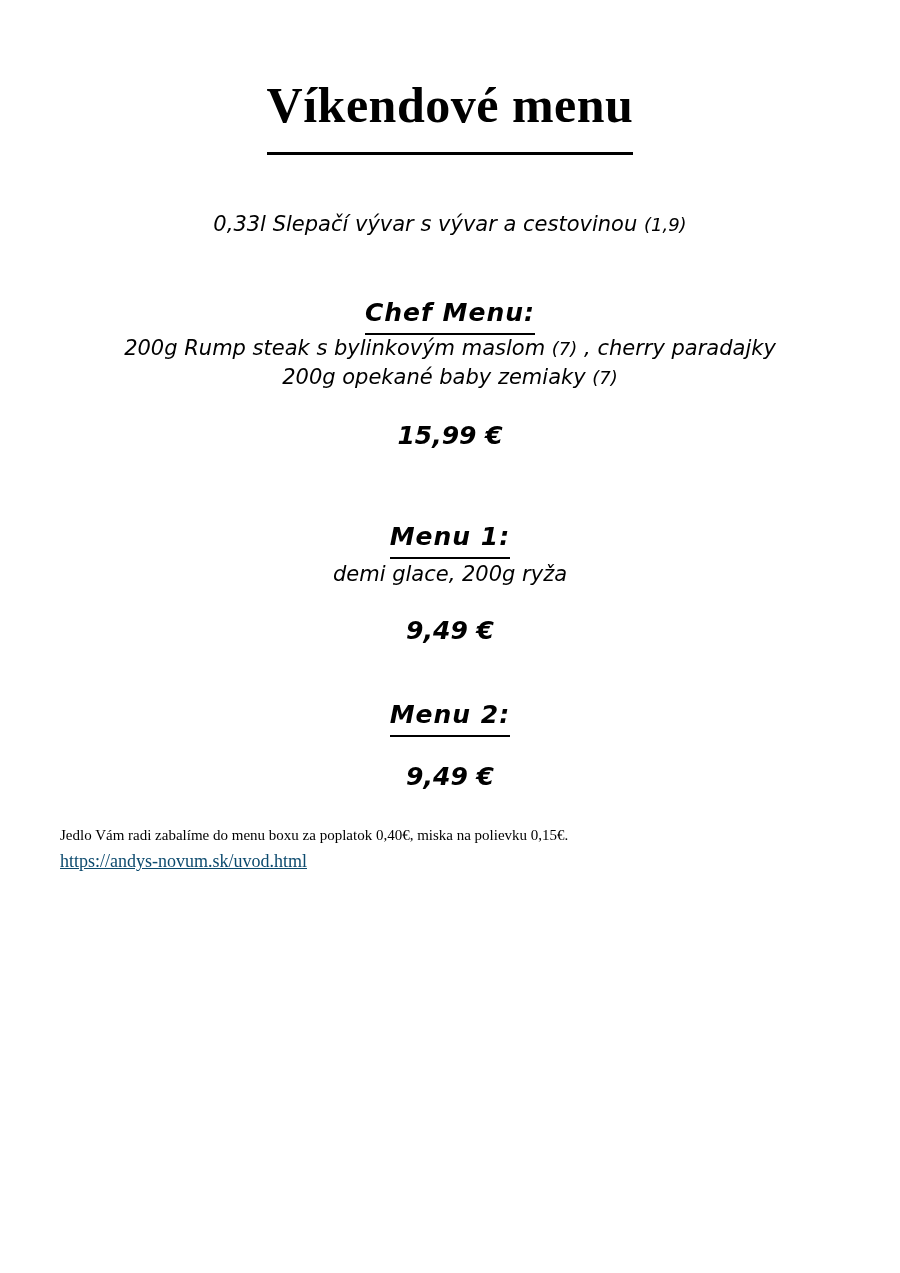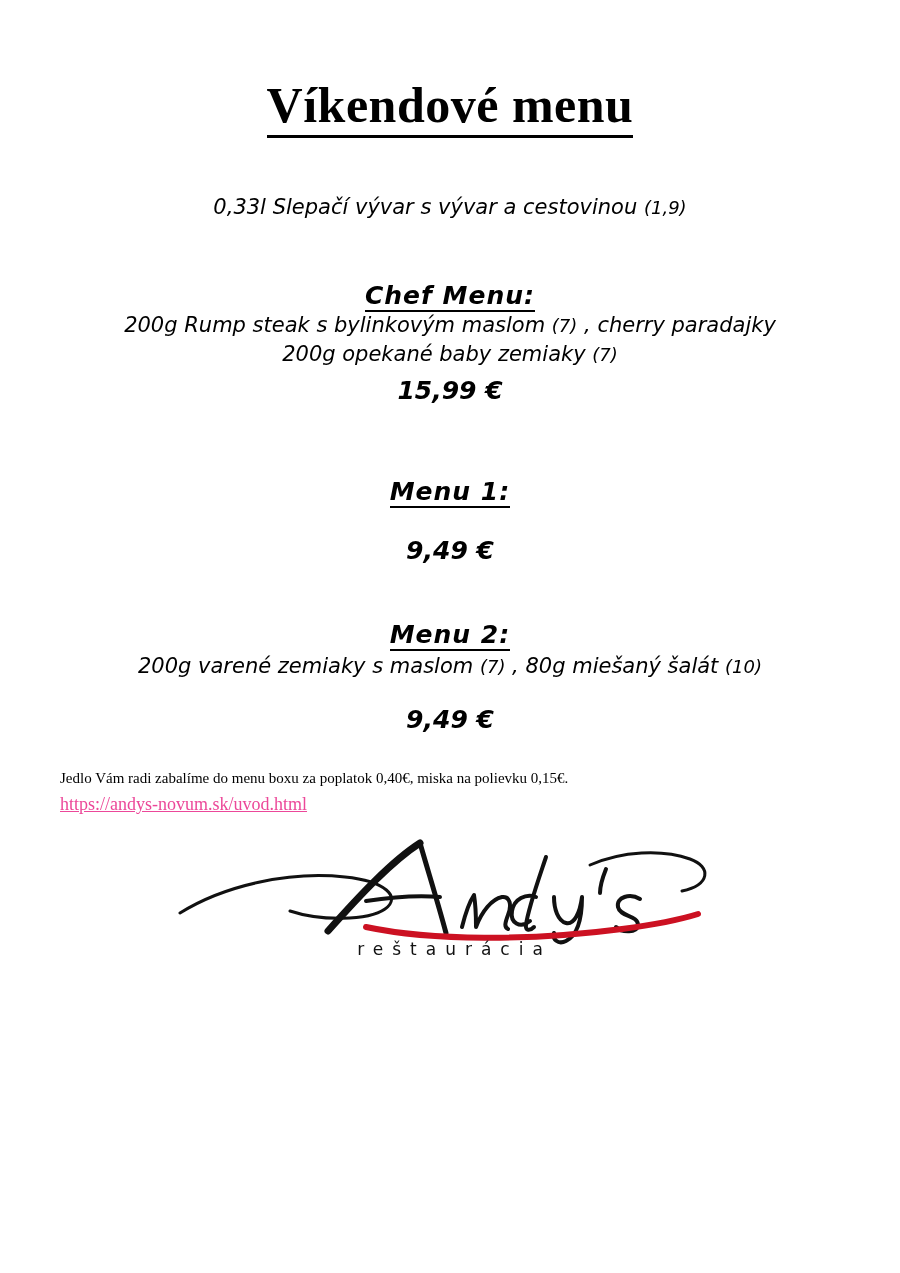--- a/index.html
+++ b/index.html
@@ -29,21 +29,21 @@
     font-family: "Liberation Serif", serif;
     font-weight: bold;
     font-size: 50px;
     letter-spacing: 0.5px;
     margin-top: 78px;
     line-height: 1.1;
   }
   .doc-title span {
     display: inline-block;
     border-bottom: 3px solid #000;
-    padding-bottom: 2px;
+    padding-bottom: 19px;
   }
 
   
   .line {
     text-align: center;
     font-family: "DejaVu Sans", sans-serif;
     font-style: italic;
     font-size: 21px;
     line-height: 1.28;
   }
@@ -62,35 +62,35 @@
     text-align: center;
     font-family: "DejaVu Sans", sans-serif;
     font-style: italic;
     font-weight: bold;
     font-size: 25px;
     letter-spacing: 1px;
   }
   .section-head span {
     display: inline-block;
     border-bottom: 2px solid #000;
-    padding-bottom: 0;
+    padding-bottom: 6px;
   }
 
   .price {
     text-align: center;
     font-family: "DejaVu Sans", sans-serif;
     font-style: italic;
     font-weight: bold;
     font-size: 25px;
   }
 
   .chef-head { margin-top: 60px; }
   .chef-l1 { }
   .chef-l2 { margin-top: 2px; }
-  .chef-price { margin-top: 8px; }
+  .chef-price { margin-top: 30px; }
 
   .m1-head { margin-top: 72px; }
   .m1-l1 { margin-top: 27px; }
   .m1-l2 { margin-top: 2px; }
   .m1-price { margin-top: 28px; }
 
   .m2-head { margin-top: 55px; }
   .m2-l1 { margin-top: 40px; }
   .m2-l2 { margin-top: 2px; }
   .m2-price { margin-top: 25px; }
@@ -98,21 +98,21 @@
   
   .notes {
     margin-top: 34px;
     text-align: left;
     font-family: Liberation Serif, serif;
     font-size: 15px;
     line-height: 1.45;
   }
   .notes .note-line { display: block; }
   .link {
-    color: #ec4899;
+    color: #0c4a6e;
     text-decoration: underline;
     font-size: 18px;
     display: inline-block;
     margin-top: 2px;
   }
 
   
   .logo-wrap {
     margin-top: 18px;
     display: flex;
@@ -152,61 +152,29 @@
   </div>
   <div class="line chef-l2">
     <span>200g opekané baby zemiaky</span>
     <span class="alg">(7)</span>
   </div>
   <div class="price chef-price">15,99 €</div>
 
   <div class="section-head m1-head">
     <span>Menu 1:</span>
   </div>
+  <div class="line m1-l2">
+    <span>demi glace, 200g ryža</span>
+  </div>
   <div class="price m1-price">9,49 €</div>
 
   <div class="section-head m2-head">
     <span>Menu 2:</span>
-  </div>
-  <div class="line m2-l2">
-    <span>200g varené zemiaky s maslom</span>
-    <span class="alg">(7)</span>
-    <span>, 80g miešaný šalát</span>
-    <span class="alg">(10)</span>
   </div>
   <div class="price m2-price">9,49 €</div>
 
   <div class="notes">
     <span class="note-line">Jedlo Vám radi zabalíme do menu boxu za poplatok 0,40€, miska na polievku 0,15€.</span>
     <a class="link" href="#">https://andys-novum.sk/uvod.html</a>
   </div>
 
-  <div class="logo-wrap">
-    <svg width="560" height="110" viewBox="0 0 560 110" aria-label="Andy's">
-      <g fill="none" stroke="#111111" stroke-linecap="round" stroke-linejoin="round">
-
-        <path d="M10 78 C 55 50, 120 36, 175 42 C 215 46, 232 62, 215 74 C 198 86, 150 86, 120 76" stroke-width="3"></path>
-
-        <path d="M158 96 C 190 60, 222 26, 250 8" stroke-width="7"></path>
-
-        <path d="M250 8 C 258 36, 268 68, 276 98" stroke-width="5"></path>
-
-        <path d="M196 66 C 222 62, 248 60, 270 62" stroke-width="4"></path>
-
-        <path d="M292 92 C 296 76, 300 66, 304 60 C 306 72, 306 84, 306 92 C 312 76, 322 64, 332 62 C 340 61, 342 70, 338 80 C 335 88, 334 92, 338 94" stroke-width="4"></path>
-
-        <path d="M376 22 C 368 46, 358 74, 356 90 C 355 96, 360 96, 364 92 M366 62 C 356 58, 344 64, 342 76 C 340 88, 350 94, 360 86" stroke-width="4"></path>
-
-        <path d="M384 62 C 384 74, 388 86, 396 88 C 404 90, 410 78, 412 62 C 412 82, 408 100, 396 106 C 388 110, 382 104, 384 98" stroke-width="4"></path>
-
-        <path d="M436 34 C 432 44, 430 52, 430 58" stroke-width="4"></path>
-
-        <path d="M470 64 C 460 58, 446 62, 448 72 C 450 82, 468 80, 468 90 C 468 98, 452 98, 446 92" stroke-width="4"></path>
-
-        <path d="M420 30 C 452 16, 492 14, 520 24 C 542 32, 540 50, 512 56" stroke-width="3"></path>
-      </g>
-
-      <path d="M196 92 C 262 106, 360 106, 452 94 C 490 89, 512 84, 528 79" fill="none" stroke="#cc1122" stroke-width="6" stroke-linecap="round"></path>
-    </svg>
-    <div class="logo-sub">reštaurácia</div>
-  </div>
 
 </div>
 
 </body></html>

